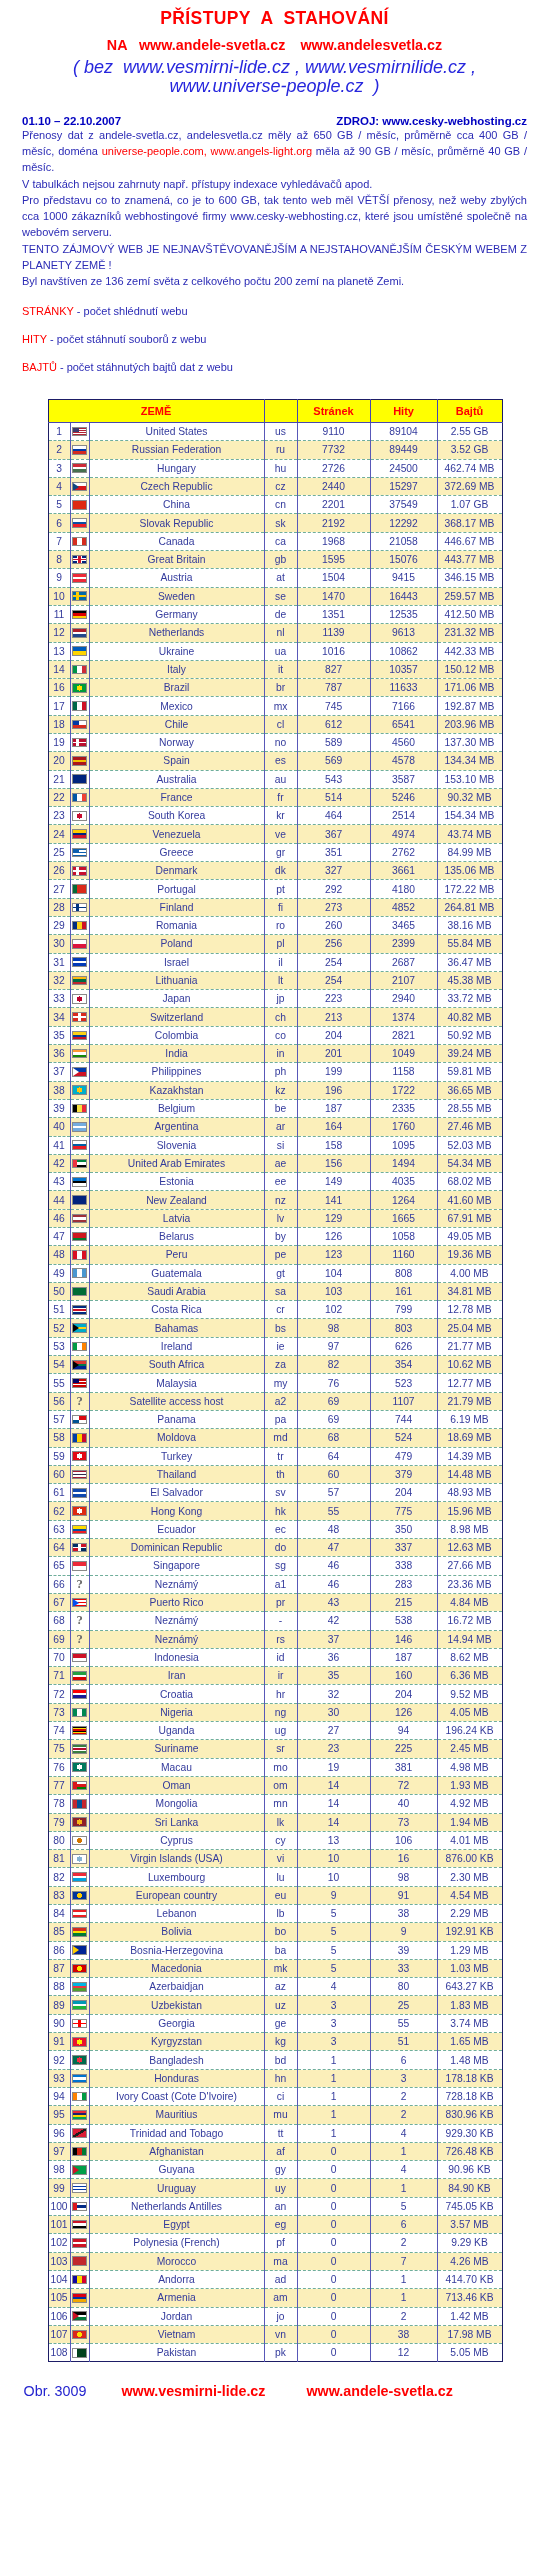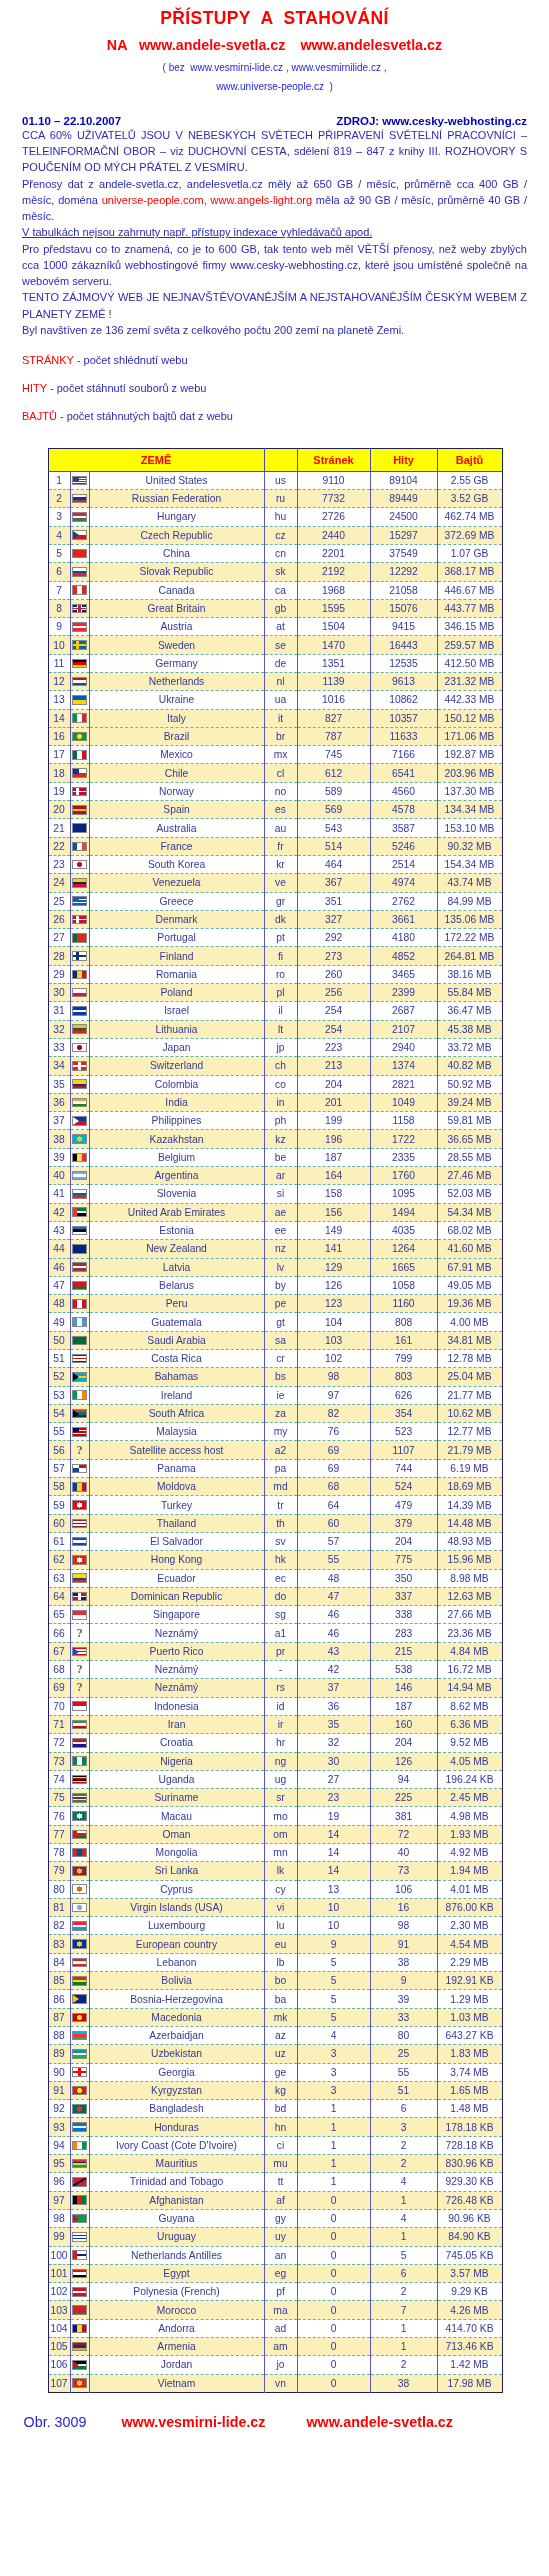--- a/index.html
+++ b/index.html
@@ -1,27 +1,27 @@
 <!DOCTYPE html>
 <html style="font-size:12.7px"><head>
 <meta charset="utf-8">
 <style>
   html,body{margin:0;padding:0;background:#fff;}
   body{width:549px;font-family:"Liberation Sans",sans-serif;}
   .page{padding:4.8px 22px 19px 22px;box-sizing:border-box;width:549px;}
   .title{color:#f00;font-weight:bold;font-size:17.5px;text-align:center;margin-top:3.2px;white-space:pre-wrap;letter-spacing:0.4px;}
   .line2{color:#f00;font-weight:bold;font-size:14.3px;text-align:center;margin-top:8px;}
   .line2 .gap1{margin:0 11px 0 8px;}
-  .paren{color:#2626dd;font-size:10px;text-align:center;margin-top:4.8px;line-height:19px;white-space:pre-wrap;}
+  .paren{color:#2626dd;font-size:18px;text-align:center;margin-top:4.8px;line-height:19px;white-space:pre-wrap;font-style:italic;}
   .daterow{display:flex;justify-content:space-between;margin-top:19px;color:#0000c0;font-weight:bold;font-size:11.5px;}
   p.body{font-size:11px;line-height:1.48;text-align:justify;color:#2b2bb5;margin:0;}
   .red{color:#f00;}
   .p1{margin-top:32px;color:#f00;}
   .p2{margin-top:22px;}
-  .p3{margin-top:22px;text-decoration:underline;}
+  .p3{margin-top:22px;}
   .p4{margin-top:11px;}
   .p5{margin-top:19px;text-align:center;color:#f00;}
   .p6{margin-top:16px;text-align:center;}
   .legend-title{margin-top:37px;color:#2b2bb5;font-size:11px;}
   .legend-item{margin-top:16px;font-size:11px;}
   .legend-item .term{color:#f00;}
   .legend-item .desc{color:#2b2bb5;}
   table.stats{border-collapse:collapse;table-layout:fixed;width:455px;margin:25.5px 0 0 25.5px;border:1.6px solid #1d1d66;}
   table.stats th{background:#ffff00;color:#f00;font-weight:bold;font-size:11px;height:22px;border-right:0.8px solid #4848b0;border-bottom:0.8px solid #4848b0;padding:0;}
   table.stats th:last-child{border-right:none;}
@@ -50,21 +50,20 @@
   </div>
 
   <div class="paren">( bez  www.vesmirni-lide.cz , www.vesmirnilide.cz ,</div>
   <div class="paren" style="margin-top:0;">www.universe-people.cz  )</div>
 
   <div class="daterow">
     <span>01.10 – 22.10.2007</span>
     <span>ZDROJ: www.cesky-webhosting.cz</span>
   </div>
 
-  <p class="body p1">CCA 60% UŽIVATELŮ JSOU V NEBESKÝCH SVĚTECH PŘIPRAVENÍ SVĚTELNÍ PRACOVNÍCI – TELEINFORMAČNÍ OBOR – viz DUCHOVNÍ CESTA, sdělení 819 – 847 z knihy III. ROZHOVORY S POUČENÍM OD MÝCH PŘÁTEL Z VESMÍRU.</p>
 
   <p class="body p2"><span>Přenosy dat z andele-svetla.cz, andelesvetla.cz měly až 650 GB / měsíc, průměrně cca 400 GB / měsíc, doména </span><span class="red">universe-people.com, www.angels-light.org</span><span> měla až 90 GB / měsíc, průměrně 40 GB / měsíc.</span></p>
 
   <p class="body p3">V tabulkách nejsou zahrnuty např. přístupy indexace vyhledávačů apod.</p>
 
   <p class="body p4">Pro představu co to znamená, co je to 600 GB, tak tento web měl VĚTŠÍ přenosy, než weby zbylých cca 1000 zákazníků webhostingové firmy www.cesky-webhosting.cz, které jsou umístěné společně na webovém serveru.</p>
 
   <p class="body p5">TENTO ZÁJMOVÝ WEB JE NEJNAVŠTĚVOVANĚJŠÍM A NEJSTAHOVANĚJŠÍM ČESKÝM WEBEM Z PLANETY ZEMĚ !</p>
 
   <p class="body p6">Byl navštíven ze 136 zemí světa z celkového počtu 200 zemí na planetě Zemi.</p>
@@ -1284,20 +1283,31 @@
       <td>107</td>
       <td>
             <div class="flag" style="background-image: radial-gradient(circle, rgb(255, 222, 0) 0px, rgb(255, 222, 0) 34%, rgba(0, 0, 0, 0) 34%), linear-gradient(rgb(218, 37, 29) 0%, rgb(218, 37, 29) 100%);"></div>
           </td>
       <td>Vietnam</td>
       <td>vn</td>
       <td>0</td>
       <td>38</td>
       <td class="bytes">17.98 MB</td>
     </tr>
+        <tr>
+      <td>108</td>
+      <td>
+            <div class="flag" style="background-image: linear-gradient(90deg, rgb(255, 255, 255) 0px, rgb(255, 255, 255) 30%, rgba(0, 0, 0, 0) 30%), linear-gradient(rgb(1, 65, 28) 0%, rgb(1, 65, 28) 100%);"></div>
+          </td>
+      <td>Pakistan</td>
+      <td>pk</td>
+      <td>0</td>
+      <td>12</td>
+      <td class="bytes">5.05 MB</td>
+    </tr>
       </tbody>
   </table>
 
   <div class="footer">
     <span class="fig">Obr. 3009</span>
     <span class="flink">www.vesmirni-lide.cz</span>
     <span class="flink">www.andele-svetla.cz</span>
   </div>
 
 </div>

